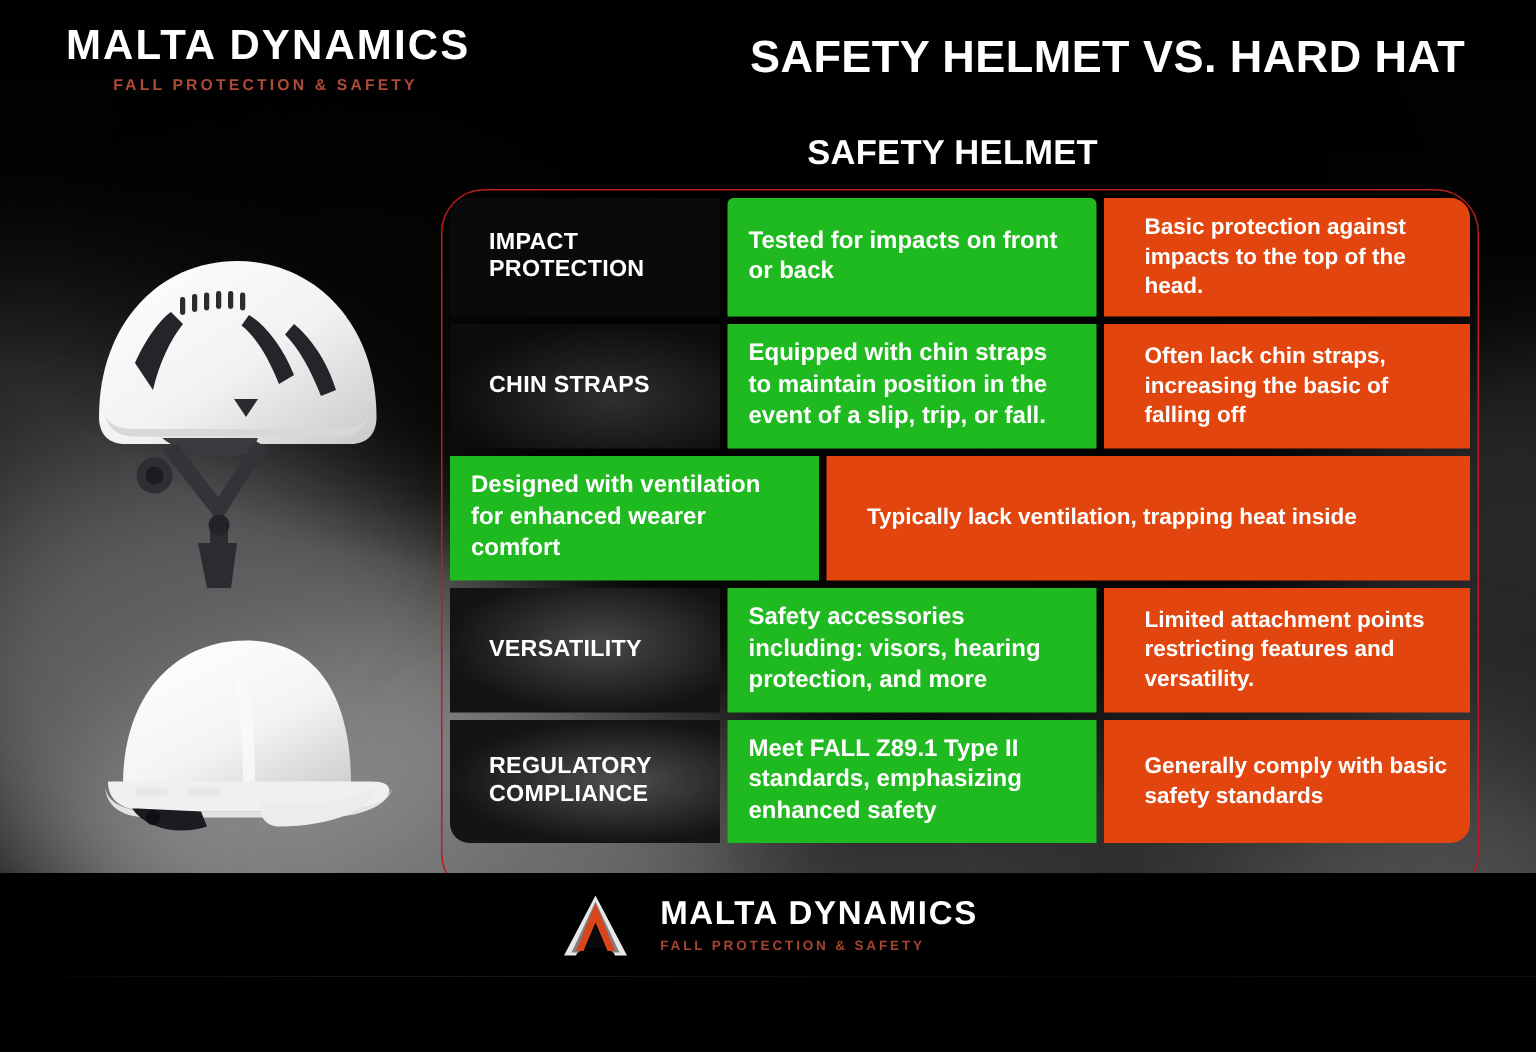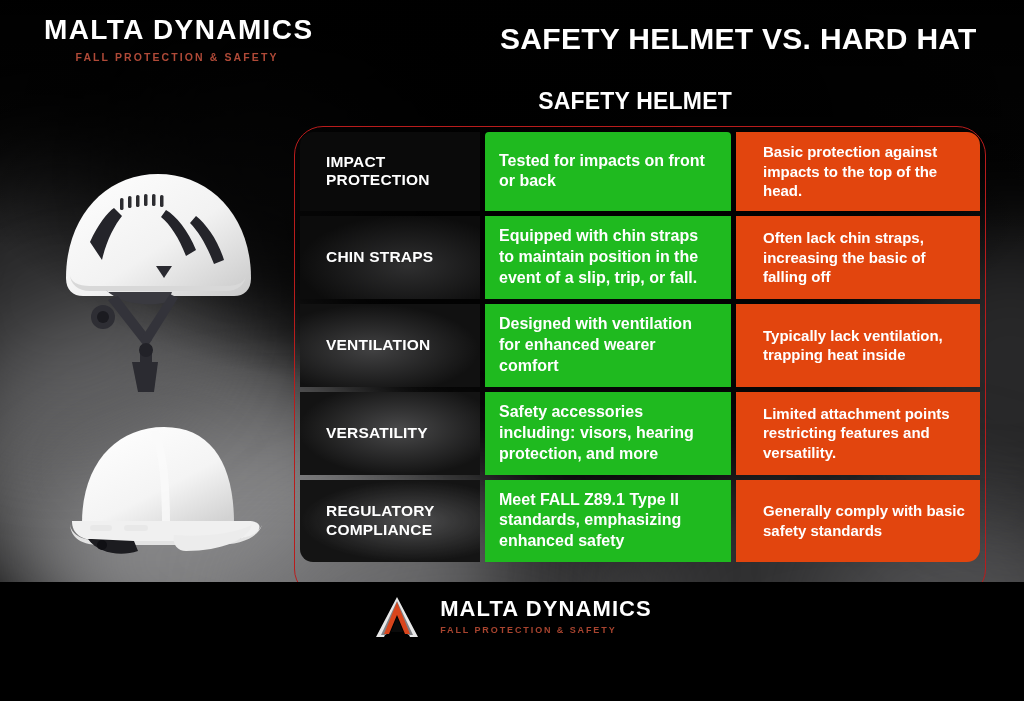--- a/index.html
+++ b/index.html
@@ -319,21 +319,20 @@
       <div class="cell cell-orange">Basic protection against impacts to the top of the head.</div>
     </div>
 
     <div class="row">
       <div class="cell cell-label">CHIN STRAPS</div>
       <div class="cell cell-green">Equipped with chin straps to maintain position in the event of a slip, trip, or fall.</div>
       <div class="cell cell-orange">Often lack chin straps, increasing the basic of falling off</div>
     </div>
 
     <div class="row">
-      <div class="cell cell-label">VENTILATION</div>
       <div class="cell cell-green">Designed with ventilation for enhanced wearer comfort</div>
       <div class="cell cell-orange">Typically lack ventilation, trapping heat inside</div>
     </div>
 
     <div class="row">
       <div class="cell cell-label">VERSATILITY</div>
       <div class="cell cell-green">Safety accessories including: visors, hearing protection, and more</div>
       <div class="cell cell-orange">Limited attachment points restricting features and versatility.</div>
     </div>
 

